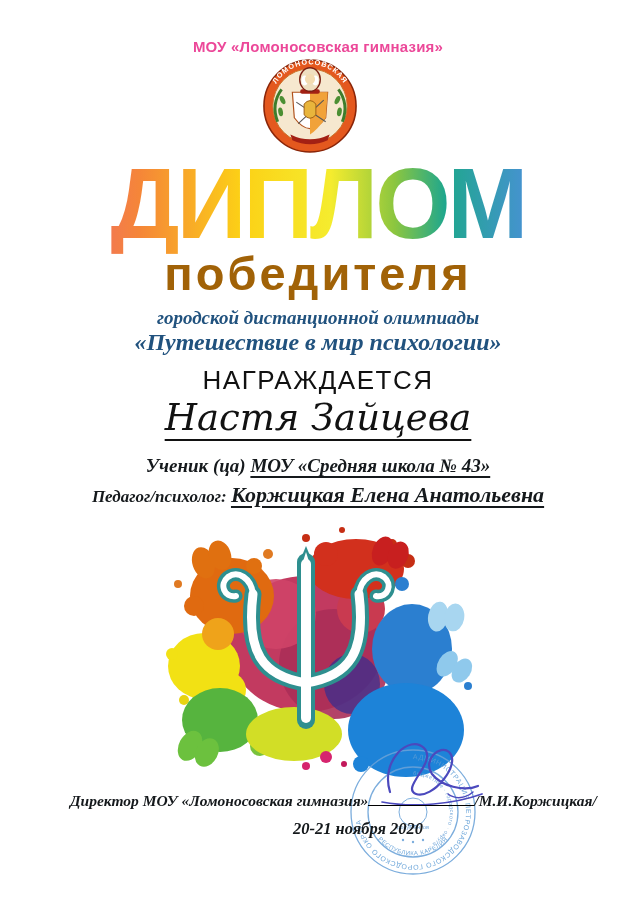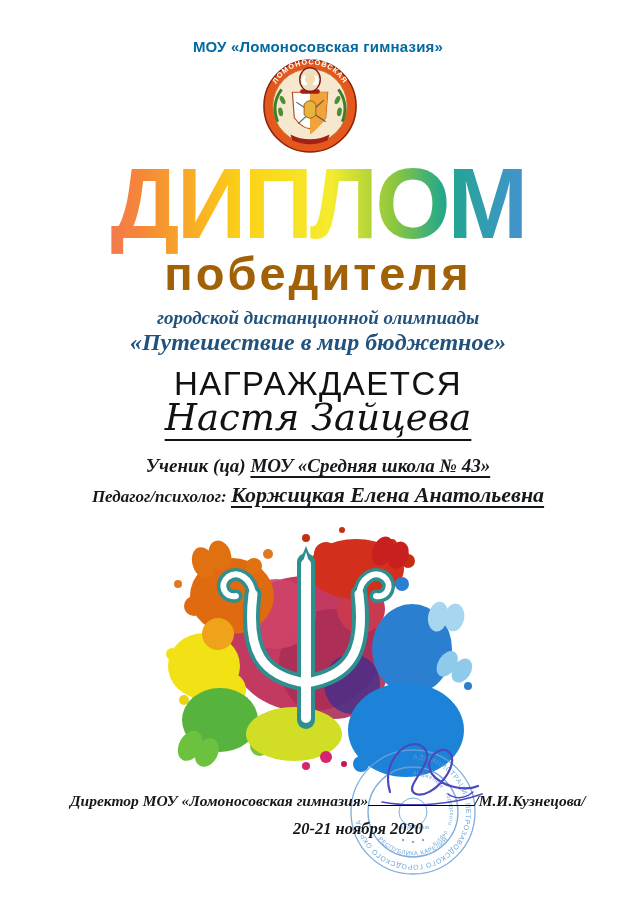--- a/index.html
+++ b/index.html
@@ -1,38 +1,38 @@
 <!DOCTYPE html>
 <html><head>
 <meta charset="utf-8">
 <style>
   html,body{margin:0;padding:0;background:#ffffff;}
   .page{position:relative;width:636px;height:900px;margin:0 auto;background:#ffffff;overflow:hidden;
         font-family:"Liberation Sans",sans-serif;}
   .abs{position:absolute;left:0;width:100%;text-align:center;}
 
-  .school-header{top:38px;font-size:15px;font-weight:bold;color:#0369a1;letter-spacing:.2px;text-align:center;}
+  .school-header{top:38px;font-size:15px;font-weight:bold;color:#ec4899;letter-spacing:.2px;text-align:center;}
 
   .emblem{position:absolute;left:261px;top:57px;}
 
   .title-main{top:153px;font-size:97px;line-height:1;font-weight:bold;letter-spacing:-3px;
               transform:scaleY(1.04);transform-origin:top center;color:#f0a030;}
   @supports ((-webkit-background-clip:text) or (background-clip:text)){
     .title-main{
       background:linear-gradient(90deg,#ee5f82 6%,#f58638 22%,#fcd116 38%,#f5ec2e 52%,#8cc63f 62%,#1fa78d 70%,#4a90d8 84%,#4a90d8 94%);
       -webkit-background-clip:text;background-clip:text;color:transparent;}
   }
   .title-sub{top:246px;font-size:47px;font-weight:bold;letter-spacing:3px;color:#a16207;}
 
   .slab{font-family:"Liberation Serif",serif;font-weight:bold;font-style:italic;color:#15191c;}
   .navy{color:#21527e;}
   .olymp-line1{top:307px;font-size:19px;}
   .olymp-line2{top:329px;font-size:24px;}
 
-  .awarded{top:365px;font-size:33px;letter-spacing:1.5px;color:#111;font-weight:500;}
+  .awarded{top:365px;font-size:26px;letter-spacing:1.5px;color:#111;font-weight:500;}
 
   .recipient{top:396px;font-family:"DejaVu Serif",serif;font-style:italic;font-weight:normal;
              font-size:37px;color:#121212;text-decoration:underline;
              text-underline-offset:9px;text-decoration-thickness:2px;}
 
   .student-line{top:455px;font-size:19px;}
   .teacher-line{top:482px;font-size:17px;}
   .teacher-line .name{font-size:22px;}
   .u{text-decoration:underline;text-underline-offset:4px;text-decoration-thickness:2px;}
 
@@ -76,21 +76,21 @@
     <ellipse cx="50" cy="23" rx="10.5" ry="12" fill="#efdfc0" stroke="#7a1f12" stroke-width="1.4"></ellipse>
     <ellipse cx="44.5" cy="24" rx="3.2" ry="5" fill="#ffffff"></ellipse>
     <ellipse cx="55.5" cy="24" rx="3.2" ry="5" fill="#ffffff"></ellipse>
     <circle cx="50" cy="22.5" r="5.2" fill="#f3dcb2"></circle>
   </svg>
 
   <div class="abs title-main">ДИПЛОМ</div>
   <div class="abs title-sub">победителя</div>
 
   <div class="abs slab navy olymp-line1">городской дистанционной олимпиады</div>
-  <div class="abs slab navy olymp-line2">«Путешествие в мир бюджетное»</div>
+  <div class="abs slab navy olymp-line2">«Путешествие в мир психологии»</div>
 
   <div class="abs awarded">НАГРАЖДАЕТСЯ</div>
   <div class="abs recipient">Настя Зайцева</div>
 
   <div class="abs slab student-line">
     <span>Ученик (ца)</span>
     <span class="u">МОУ «Средняя школа № 43»</span>
   </div>
 
   <div class="abs slab teacher-line">
@@ -203,18 +203,18 @@
     <g stroke="#4b49bd" fill="none" stroke-linecap="round">
       <path d="M38,66 C28,34 58,8 72,22 C86,36 48,62 64,68 C80,74 110,38 97,26 C88,18 70,34 80,48 C89,60 112,66 126,60" stroke-width="2.2"></path>
       <path d="M30,76 C62,82 102,78 130,68" stroke-width="1.7"></path>
       <path d="M96,68 C104,74 114,72 121,66" stroke-width="1.5"></path>
     </g>
   </svg>
 
   <div class="director-row slab">
     <span>Директор МОУ «Ломоносовская гимназия»</span>
     <span class="sig-line"></span>
-    <span>/М.И.Кузнецова/</span>
+    <span>/М.И.Коржицкая/</span>
   </div>
 
   <div class="abs slab date-line">20-21 ноября 2020</div>
 
 </div>
 
 </body></html>

